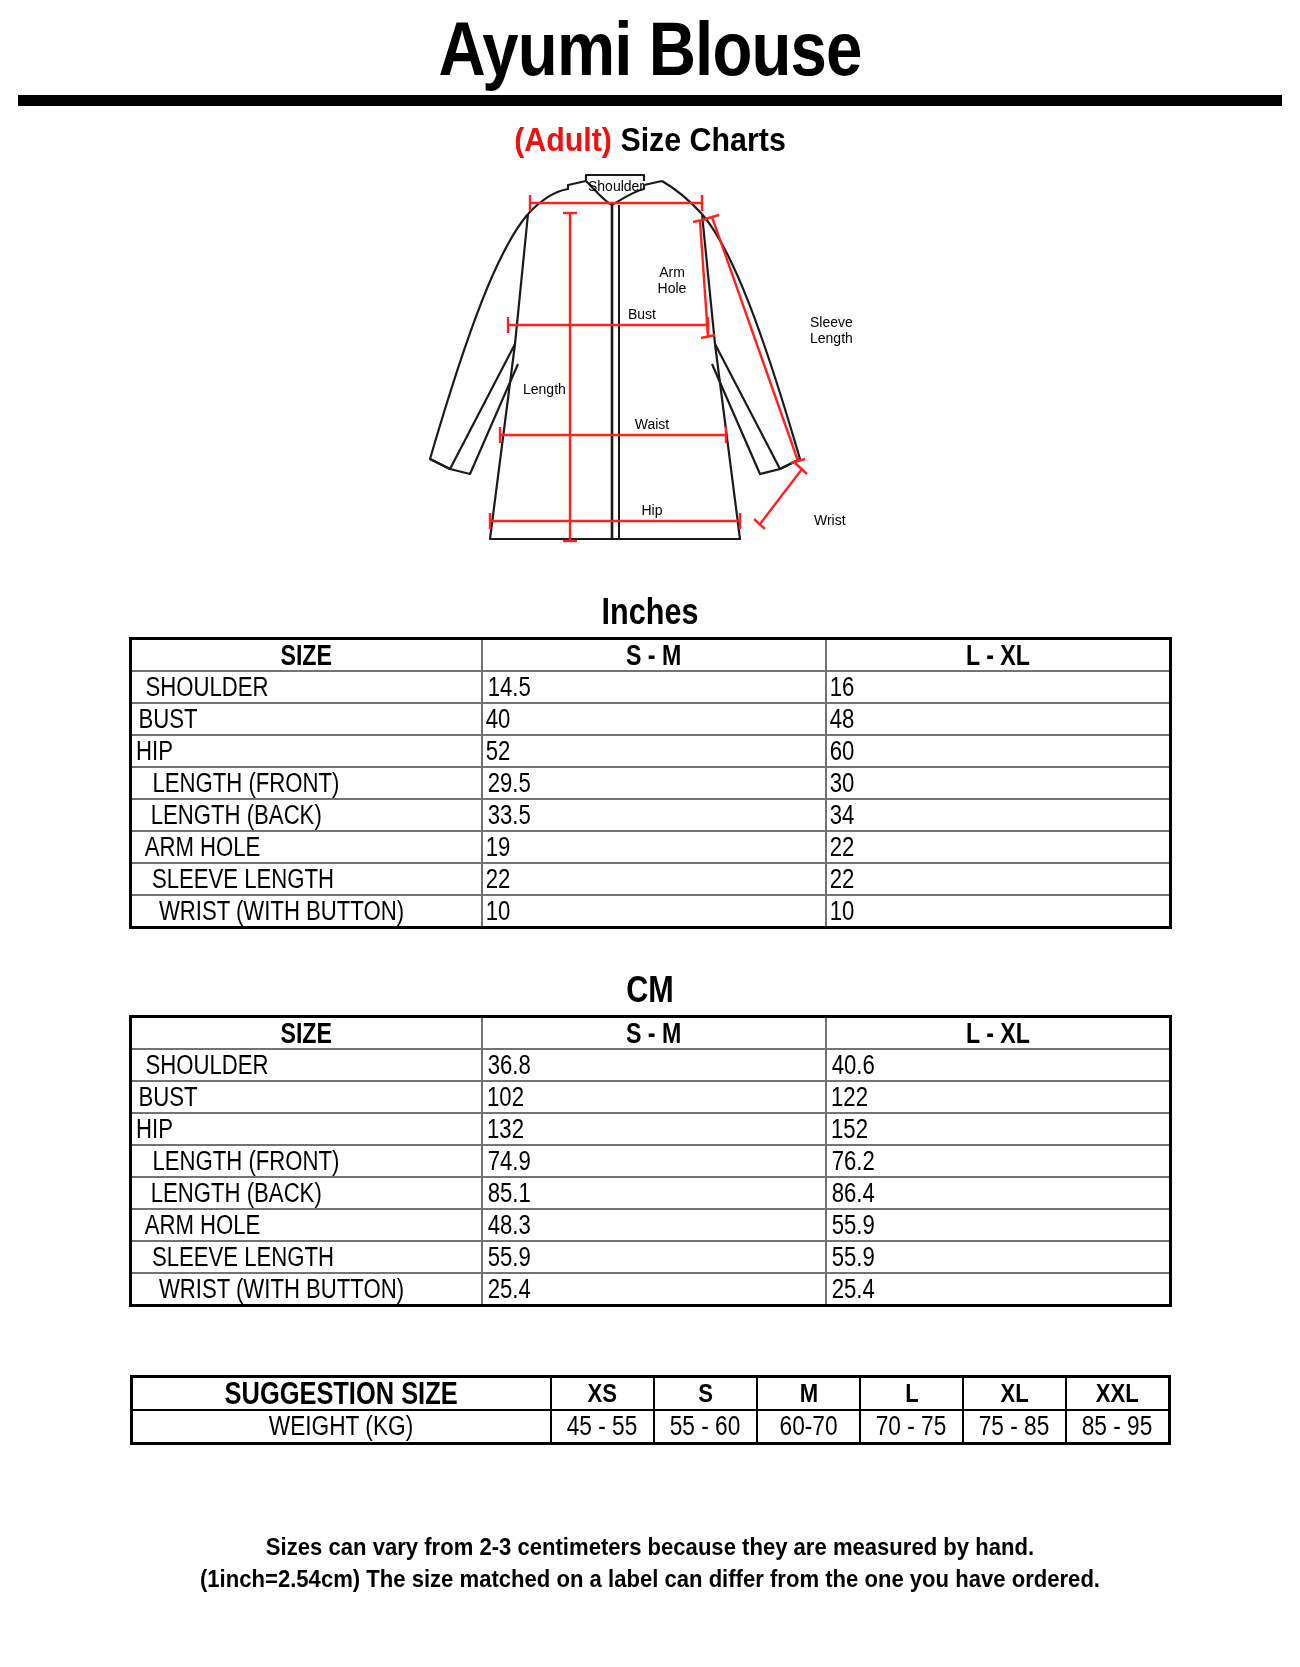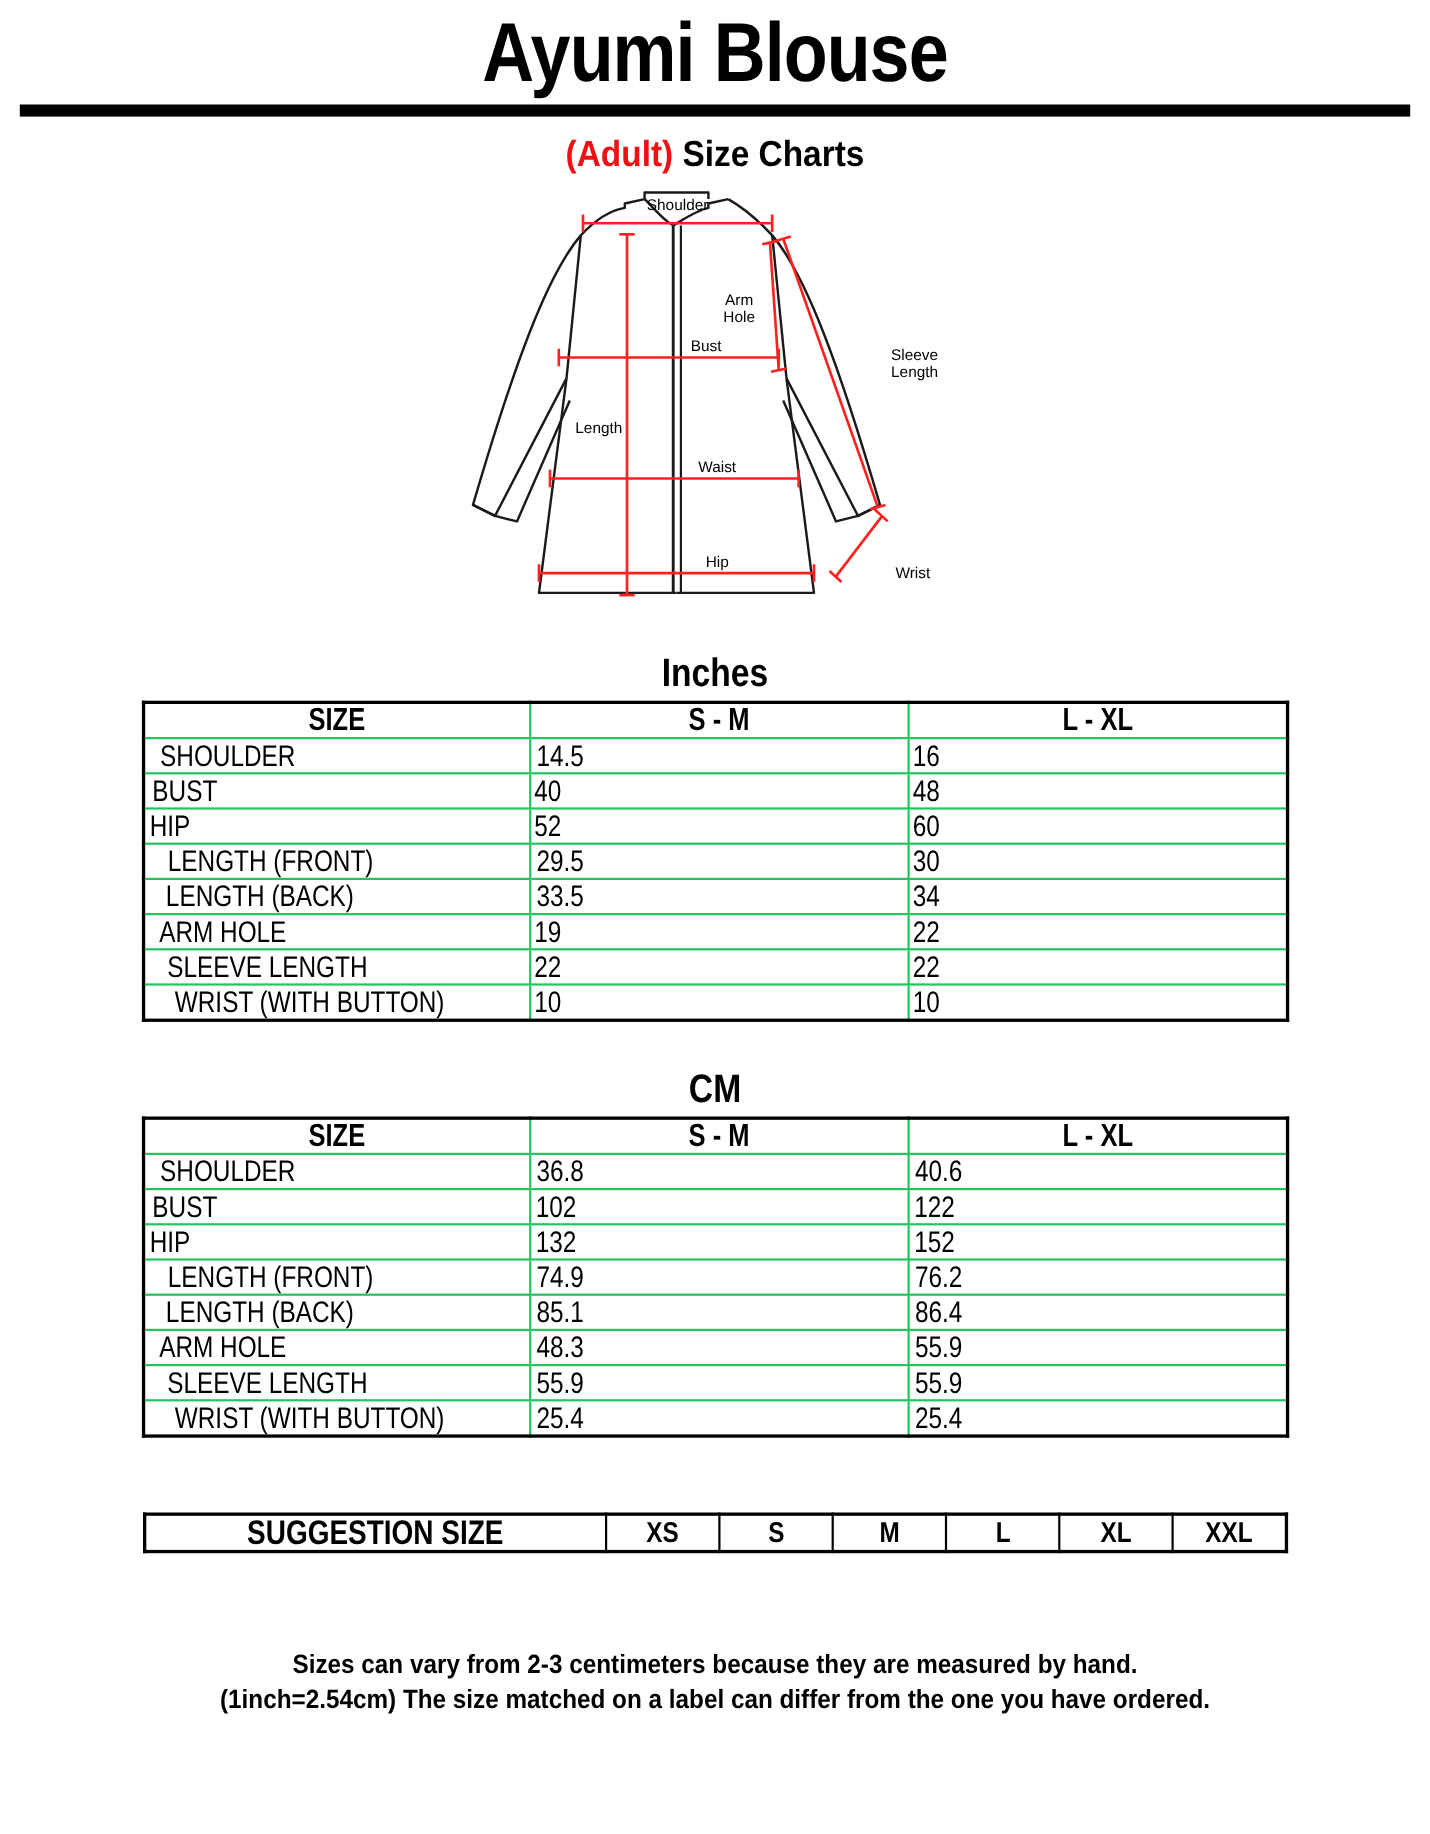--- a/index.html
+++ b/index.html
@@ -67,21 +67,21 @@
 
   
   .chart-table {
     border-collapse: collapse;
     table-layout: fixed;
     margin: 0 auto;
     width: 1040px;
     border: 3px solid #000;
   }
   .chart-table td, .chart-table th {
-    border: 2px solid #22c55e;
+    border: 2px solid #737373;
     padding: 0;
     font-weight: normal;
     font-size: 27px;
     line-height: 30px;
     height: 30px;
     transform-origin: center;
     white-space: nowrap;
   }
   .chart-table .hdr-row th {
     font-weight: bold;
@@ -365,19 +365,28 @@
   <tbody>
     <tr>
       <th class="sug-head"><span class="cellText">SUGGESTION SIZE</span></th>
       <th class="sz"><span class="cellText">XS</span></th>
       <th class="sz"><span class="cellText">S</span></th>
       <th class="sz"><span class="cellText">M</span></th>
       <th class="sz"><span class="cellText">L</span></th>
       <th class="sz"><span class="cellText">XL</span></th>
       <th class="sz"><span class="cellText">XXL</span></th>
     </tr>
+    <tr>
+      <td><span class="cellText">WEIGHT (KG)</span></td>
+      <td><span class="cellText">45 - 55</span></td>
+      <td><span class="cellText">55 - 60</span></td>
+      <td><span class="cellText">60-70</span></td>
+      <td><span class="cellText">70 - 75</span></td>
+      <td><span class="cellText">75 - 85</span></td>
+      <td><span class="cellText">85 - 95</span></td>
+    </tr>
   </tbody>
 </table>
 
 <div class="footer">
   <div>Sizes can vary from 2-3 centimeters because they are measured by hand.</div>
   <div>(1inch=2.54cm) The size matched on a label can differ from the one you have ordered.</div>
 </div>
 
 </body></html>

